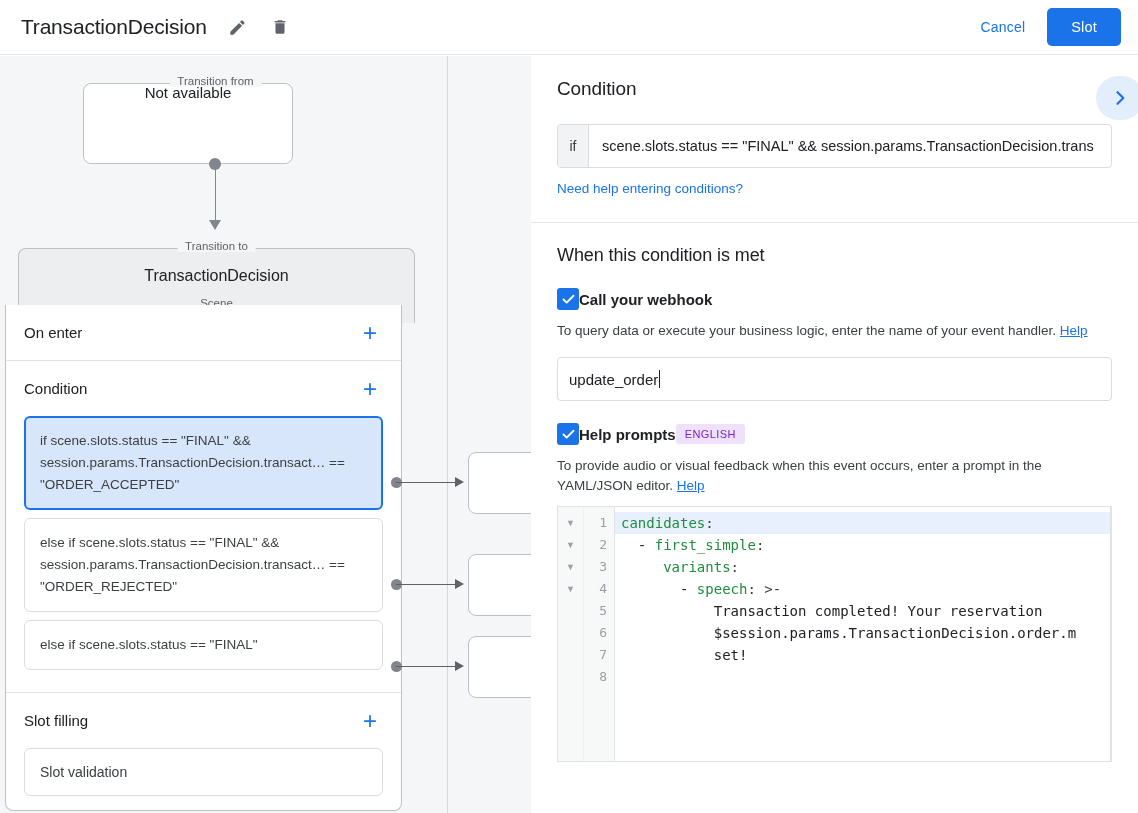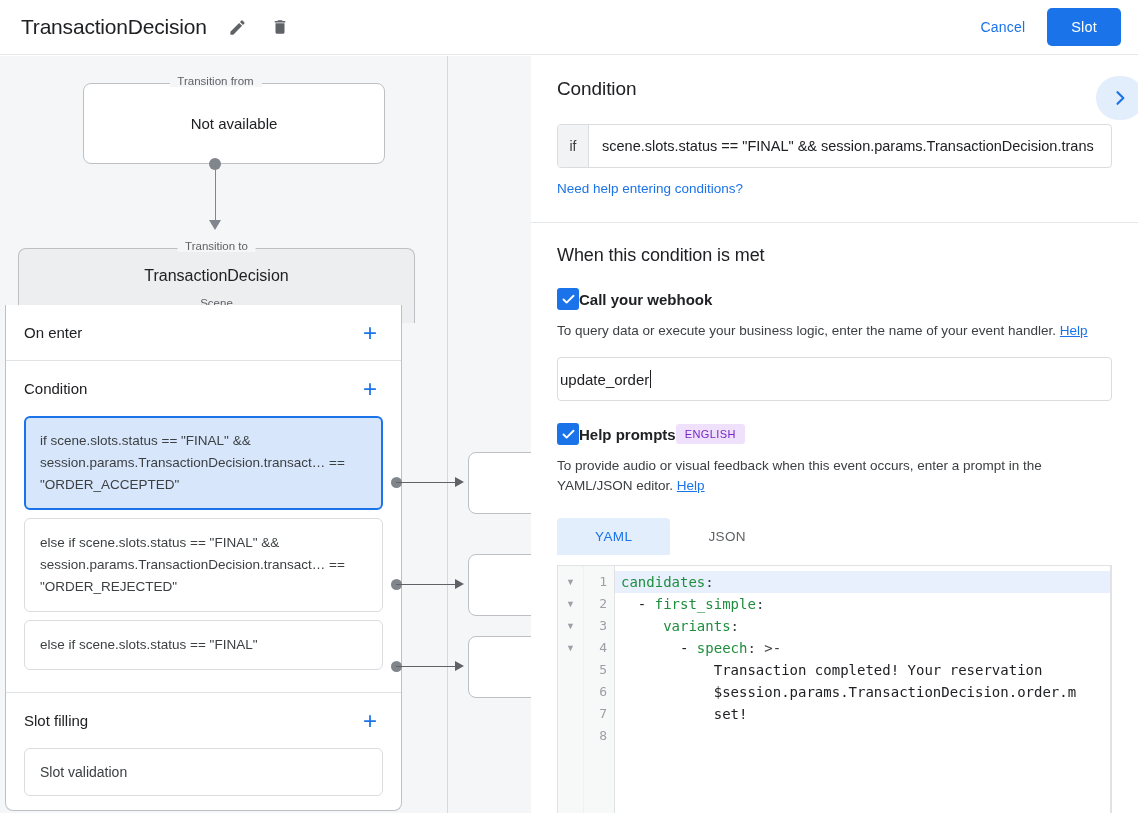--- a/index.html
+++ b/index.html
@@ -63,22 +63,22 @@
     font-size: 11.5px; color: #5f6368; white-space: nowrap;
   }
   .node-box {
     border: 1px solid #bdc1c6; border-radius: 8px; background: #ffffff;
   }
 
   #node-from {
     left: 83px; top: 27px; width: 265px; height: 81px;
   }
   #node-from .node-box {
-    width: 302px; height: 81px;
-    display: flex; align-items: center; justify-content: center;
+    width: 210px; height: 81px;
+    display: flex; align-items: flex-start; justify-content: center;
   }
   .node-from-label { font-size: 15px; color: #202124; }
 
   .connector-line {
     position: absolute; left: 215px; top: 108px;
     width: 1px; height: 62px; background: #80868b;
   }
   .connector-dot {
     position: absolute; left: 209px; top: 102px;
     width: 12px; height: 12px; border-radius: 50%; background: #80868b;
@@ -215,21 +215,21 @@
     padding: 4px 9px; border-radius: 3px; letter-spacing: .4px;
   }
   .desc {
     margin-top: 11px; font-size: 13.5px; color: #3c4043; line-height: 20px;
     max-width: 552px;
   }
   .desc a { color: #1a73e8; text-decoration: underline; cursor: pointer; }
   .text-input {
     margin-top: 16px; width: 100%; height: 44px;
     border: 1px solid #dadce0; border-radius: 4px;
-    display: flex; align-items: center; padding: 0 2px;
+    display: flex; align-items: center; padding: 0 11px;
     font-size: 15px; color: #202124;
   }
   .caret {
     display: inline-block; width: 1px; height: 18px; background: #202124;
     margin-left: 1px;
   }
 
   
   .tabs { display: flex; margin-top: 22px; }
   .tab {
@@ -423,24 +423,20 @@
         </svg>
       </div>
       <span class="check-label">Help prompts</span>
       <span class="badge">ENGLISH</span>
     </div>
     <div class="desc">
       <span>To provide audio or visual feedback when this event occurs, enter a prompt in the YAML/JSON editor.</span>
       <a>Help</a>
     </div>
 
-    <div class="tabs">
-      <div class="tab active">YAML</div>
-      <div class="tab">JSON</div>
-    </div>
 
     <div class="editor">
       <div class="fold-col">
         <div class="fold-arrow">▼</div>
         <div class="fold-arrow">▼</div>
         <div class="fold-arrow">▼</div>
         <div class="fold-arrow">▼</div>
       </div>
       <div class="gutter">
         <div>1</div>

